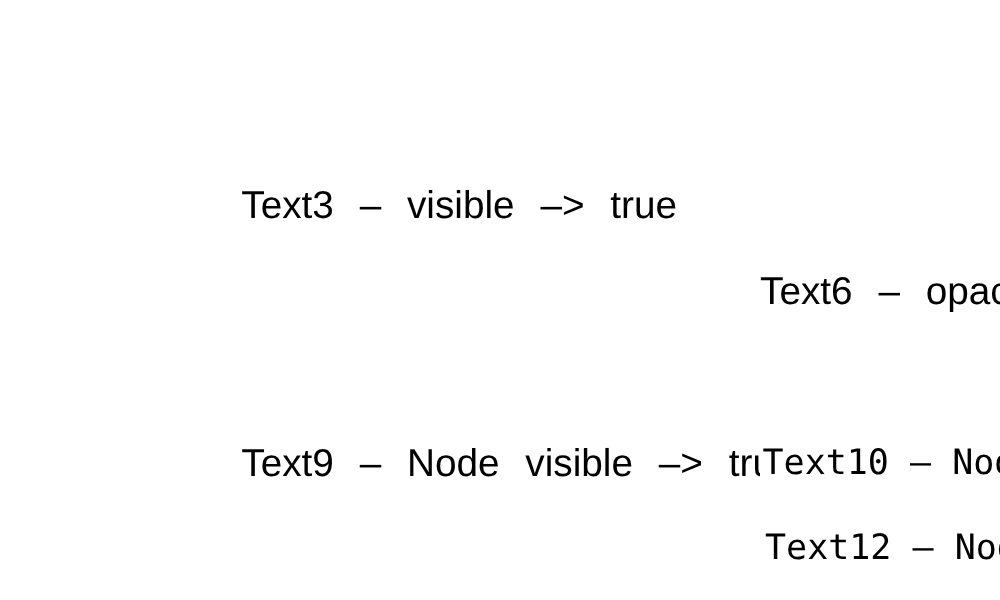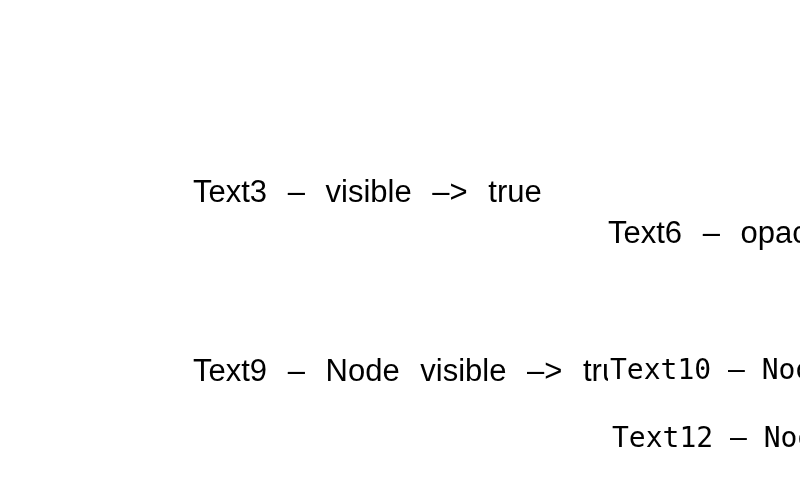--- a/index.html
+++ b/index.html
@@ -37,21 +37,21 @@
     position: absolute;
     overflow: hidden;
     width: 415px;
     height: 42px;
   }
   .clip .txt {
     left: 0;
     top: 0;
   }
   
-  #t3  { left: 193px; top: 148px; margin-top: 28px; }
+  #t3  { left: 193px; top: 148px; }
   #t6  { left: 608px; top: 217px; }
   #t9box  { left: 193px; top: 355px; }
   #t10 { left: 610px; top: 356px; }
   #t11box { left: 193px; top: 424px; }
   #t12 { left: 612px; top: 424px; }
 </style>
 </head>
 <body>
 
 <div class="stage">

